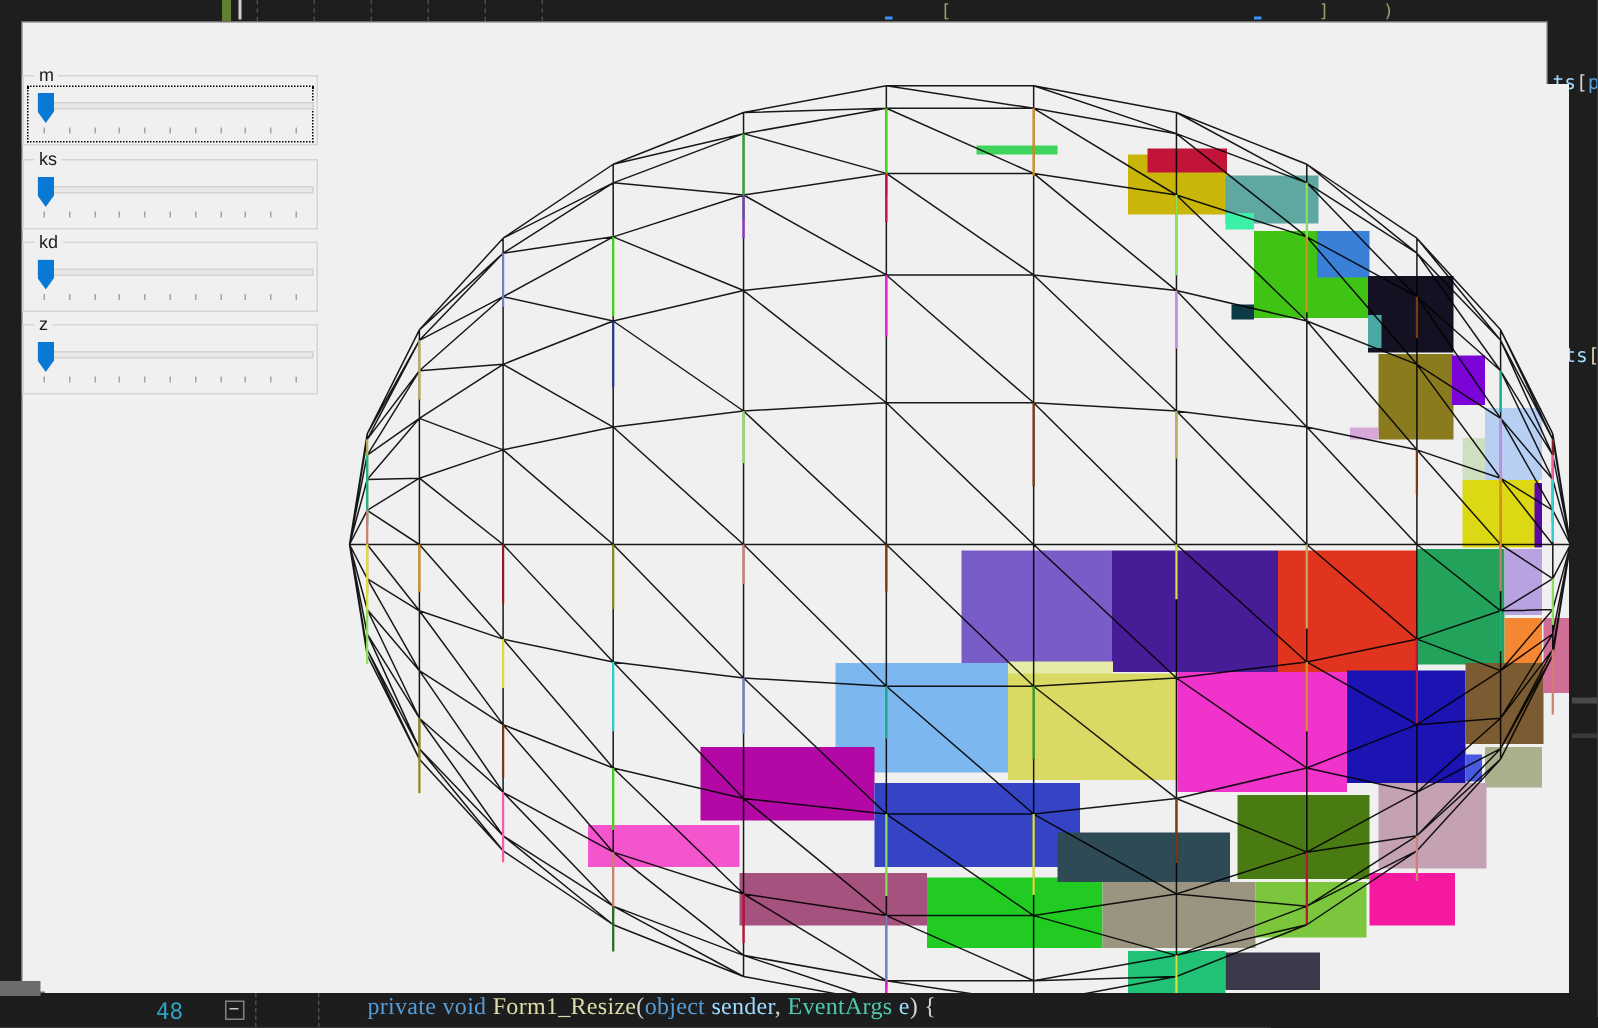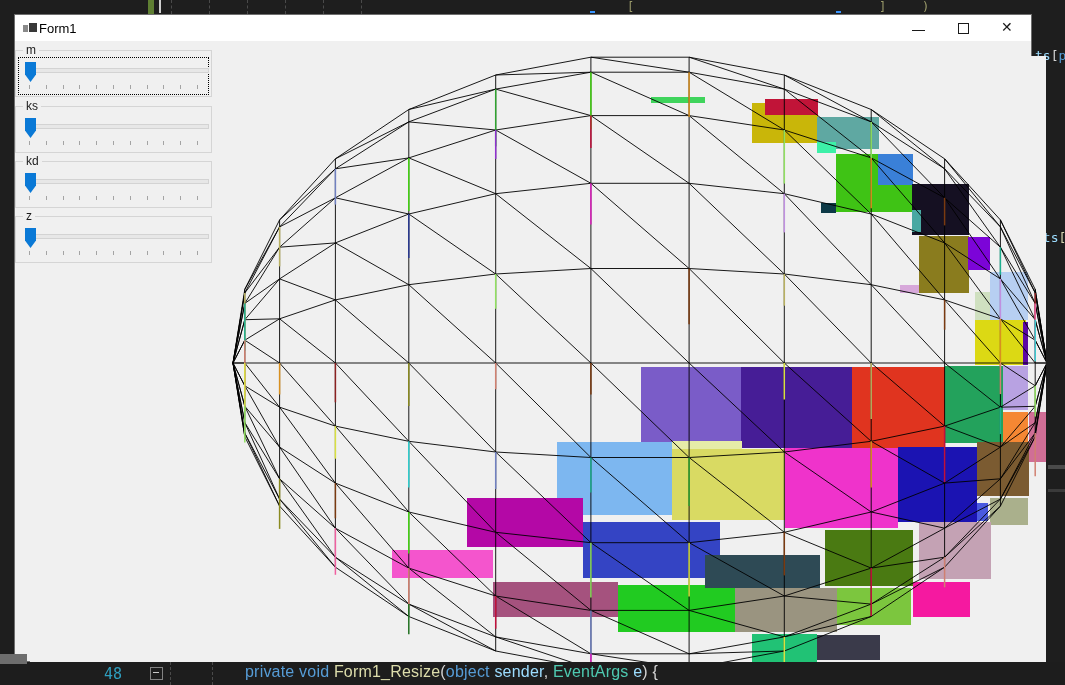--- a/index.html
+++ b/index.html
@@ -45,21 +45,21 @@
   
   #scene{position:absolute;left:15px;top:41px;}
 
   
   #bottom-strip{position:absolute;left:0;top:662px;width:1065px;height:23px;background:#1d1d1d;}
   #line-number{position:absolute;left:104px;top:3px;font-family:"DejaVu Sans Mono",monospace;
                font-size:15px;color:#2f9fbf;}
   #fold-box{position:absolute;left:150px;top:5px;width:11px;height:11px;border:1px solid #828282;}
   #fold-box .minus{position:absolute;left:2px;top:4px;width:6px;height:1px;background:#c8c8c8;}
   #code-line{position:absolute;left:245px;top:1px;white-space:nowrap;
-             font-family:Liberation Sans, sans-serif;font-size:16px;letter-spacing:.2px;}
+             font-family:Liberation Serif, serif;font-size:16px;letter-spacing:.2px;}
   .hscroll-thumb{position:absolute;left:0;top:654px;width:27px;height:10px;background:#6d6d6d;z-index:6;}
 </style>
 </head>
 <body>
 
 <div id="root">
 
   <div class="abs" style="left:148px;top:0;width:6px;height:14px;background:#5f7f33;"></div>
   <div class="abs" style="left:159px;top:0;width:2px;height:13px;background:#cfcfcf;"></div>
   <div class="guide-v" style="left:171px;top:0;height:14px;"></div>
@@ -77,36 +77,20 @@
   <div class="abs" style="left:836px;top:11px;width:5px;height:2px;background:#3794ff;"></div>
 
   <div id="right-frags">
       <div class="side-frag" style="top: 48px;"><span style="color: rgb(156, 220, 254);">ts</span><span style="color: rgb(212, 212, 212);">[</span><span style="color: rgb(86, 156, 214);">p</span></div>
       <div class="side-frag" style="top: 230px;"><span style="color: rgb(156, 220, 254);">nts</span><span style="color: rgb(212, 212, 176);">[</span></div>
     </div>
   <div class="sb-mark" style="top:465px;height:4px;background:#4a4a4a;"></div>
   <div class="sb-mark" style="top:489px;height:3px;background:#3a3a3a;"></div>
 
   <div id="window">
-    <div id="titlebar">
-      <div class="form-icon">
-        <div class="sq1"></div>
-          <div class="sq2"></div>
-      </div>
-      <div id="title-text">Form1</div>
-      <div class="cap-btn" style="right:90px;">
-        <div class="glyph-min"></div>
-      </div>
-      <div class="cap-btn" style="right:45px;">
-        <div class="glyph-max"></div>
-      </div>
-      <div class="cap-btn" style="right:0;">
-        <div class="glyph-close">✕</div>
-      </div>
-    </div>
 
     <svg id="scene" width="1016" height="621" viewBox="15 41 1016 621" style="background: rgb(240, 240, 240);">
         <g>
           <rect x="737" y="88" width="66" height="40" fill="#c9b609"></rect>
           <rect x="750" y="84" width="53" height="16" fill="#c11438"></rect>
           <rect x="636" y="82" width="54" height="6" fill="#3fd45c"></rect>
           <rect x="802" y="102" width="62" height="32" fill="#5fa8a2"></rect>
           <rect x="802" y="127" width="19" height="11" fill="#3df0a8"></rect>
           <rect x="821" y="139" width="76" height="58" fill="#3fc315"></rect>
           <rect x="863" y="139" width="35" height="31" fill="#3a80d8"></rect>

